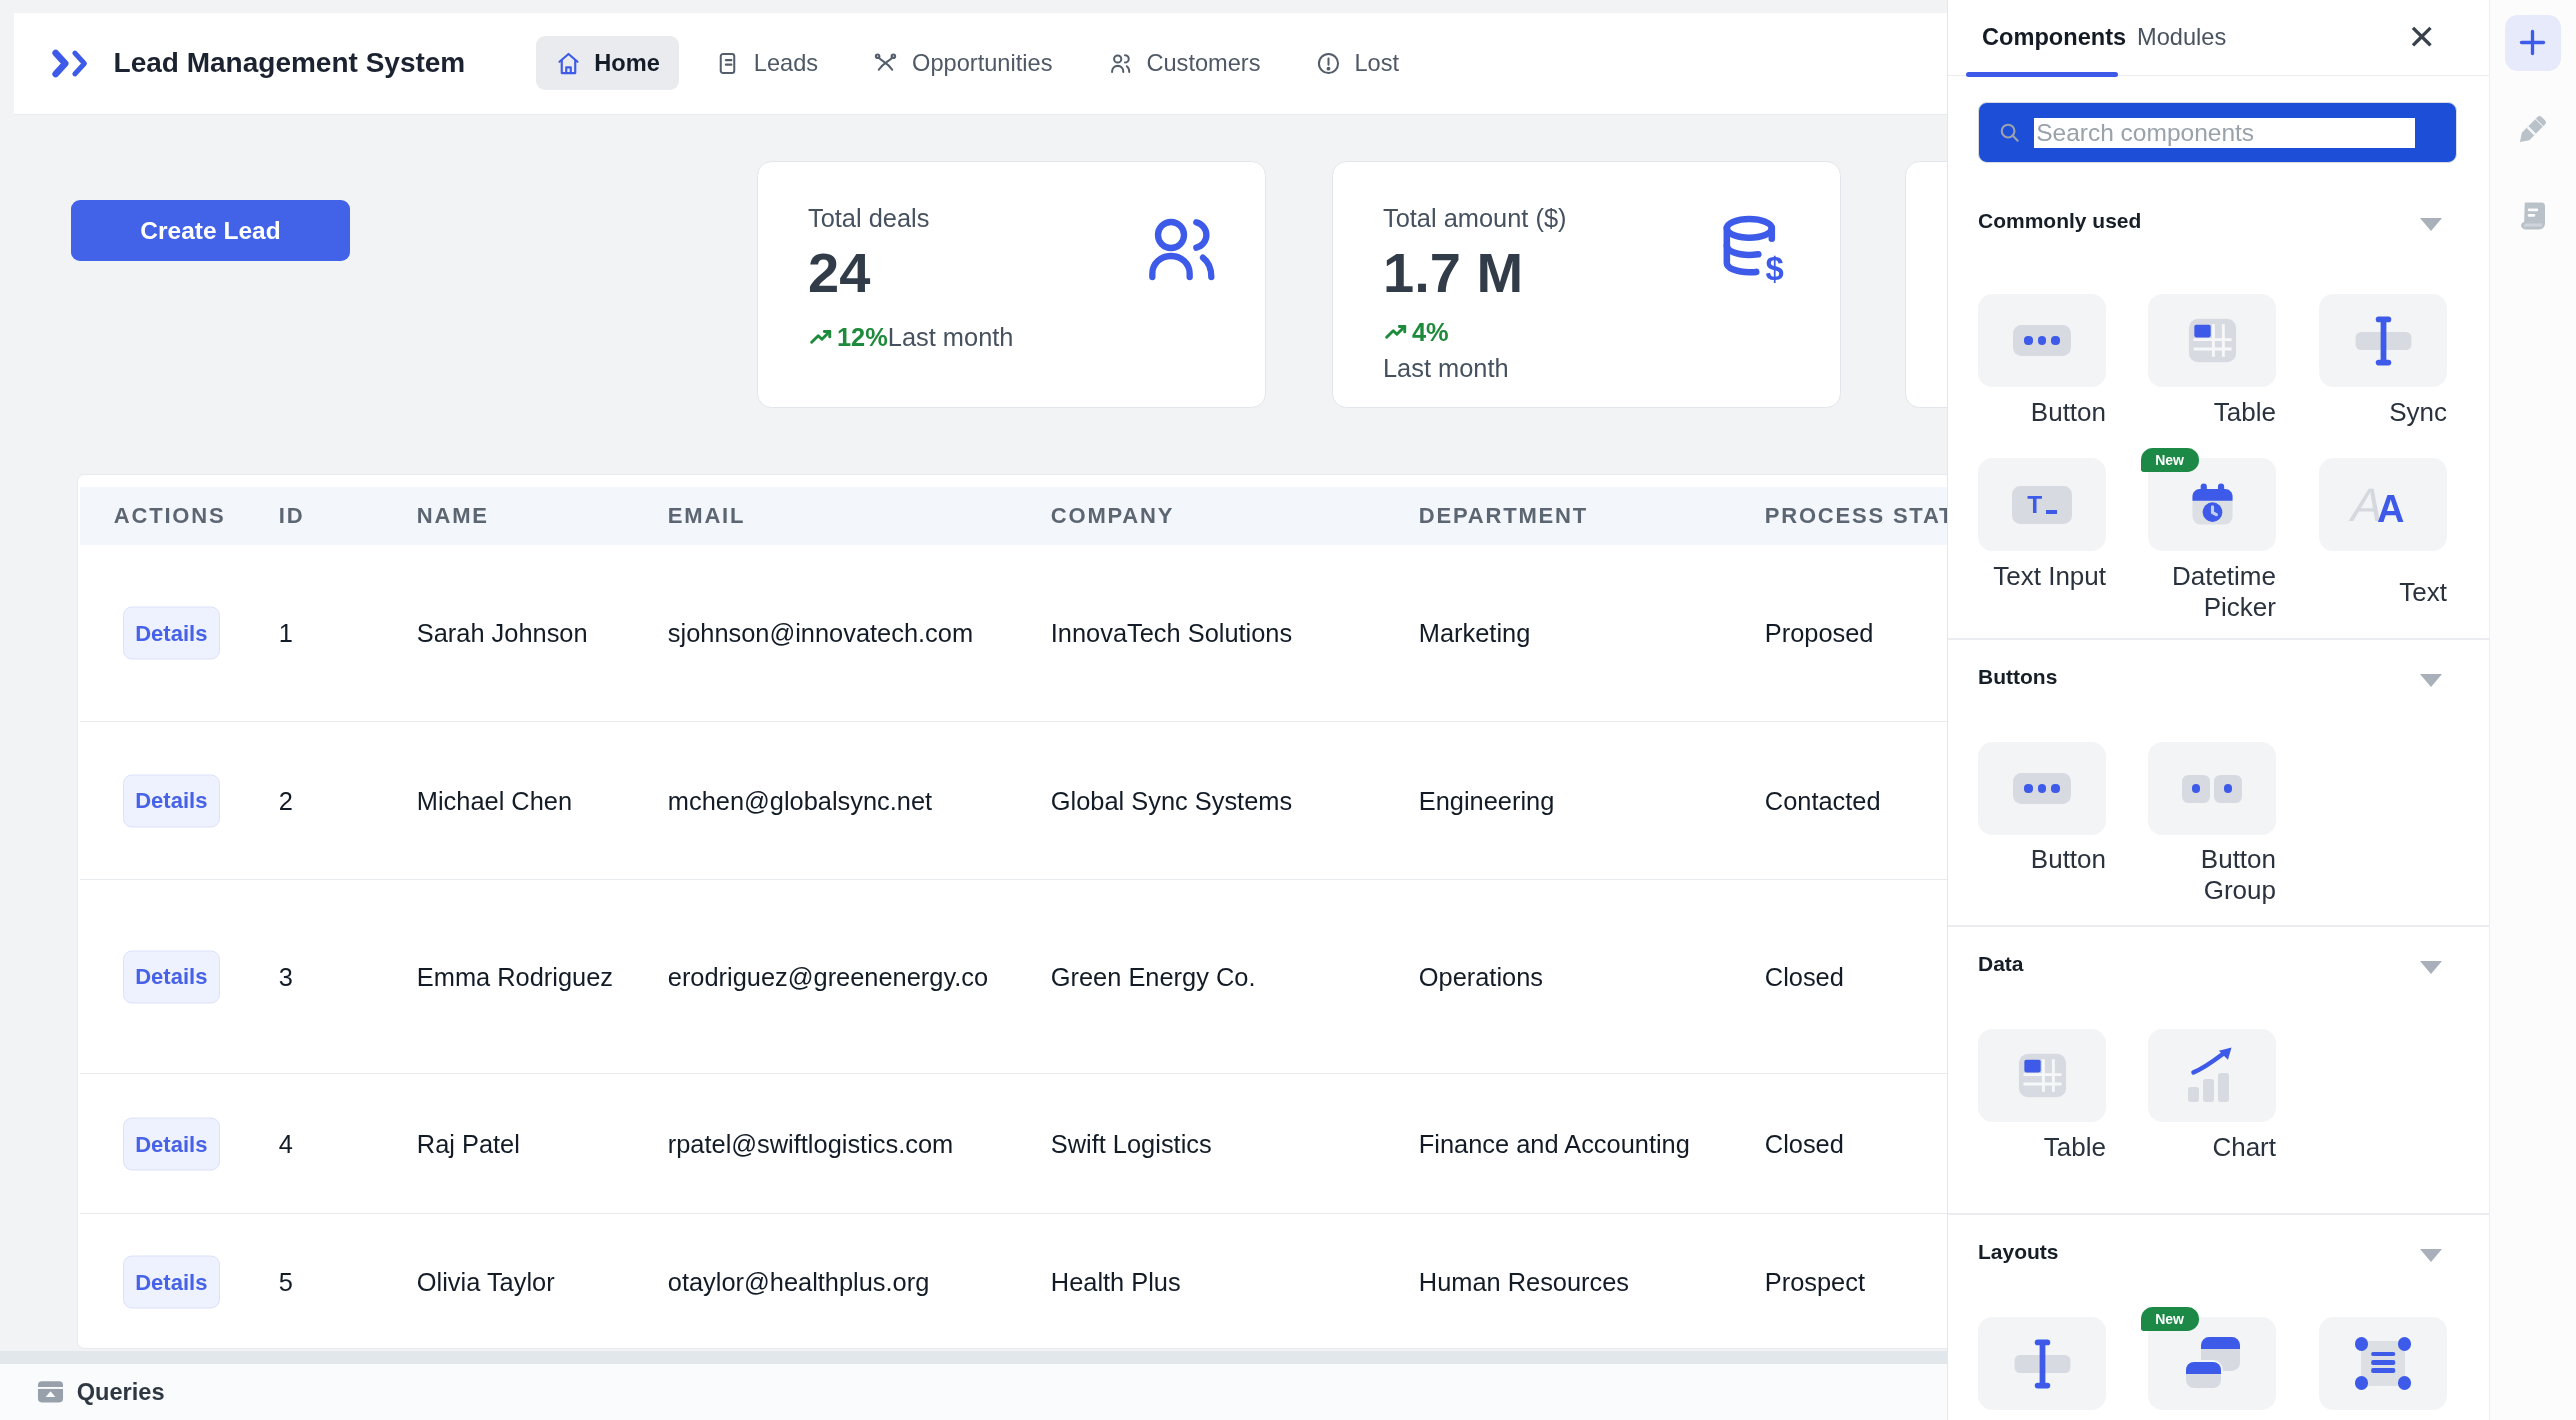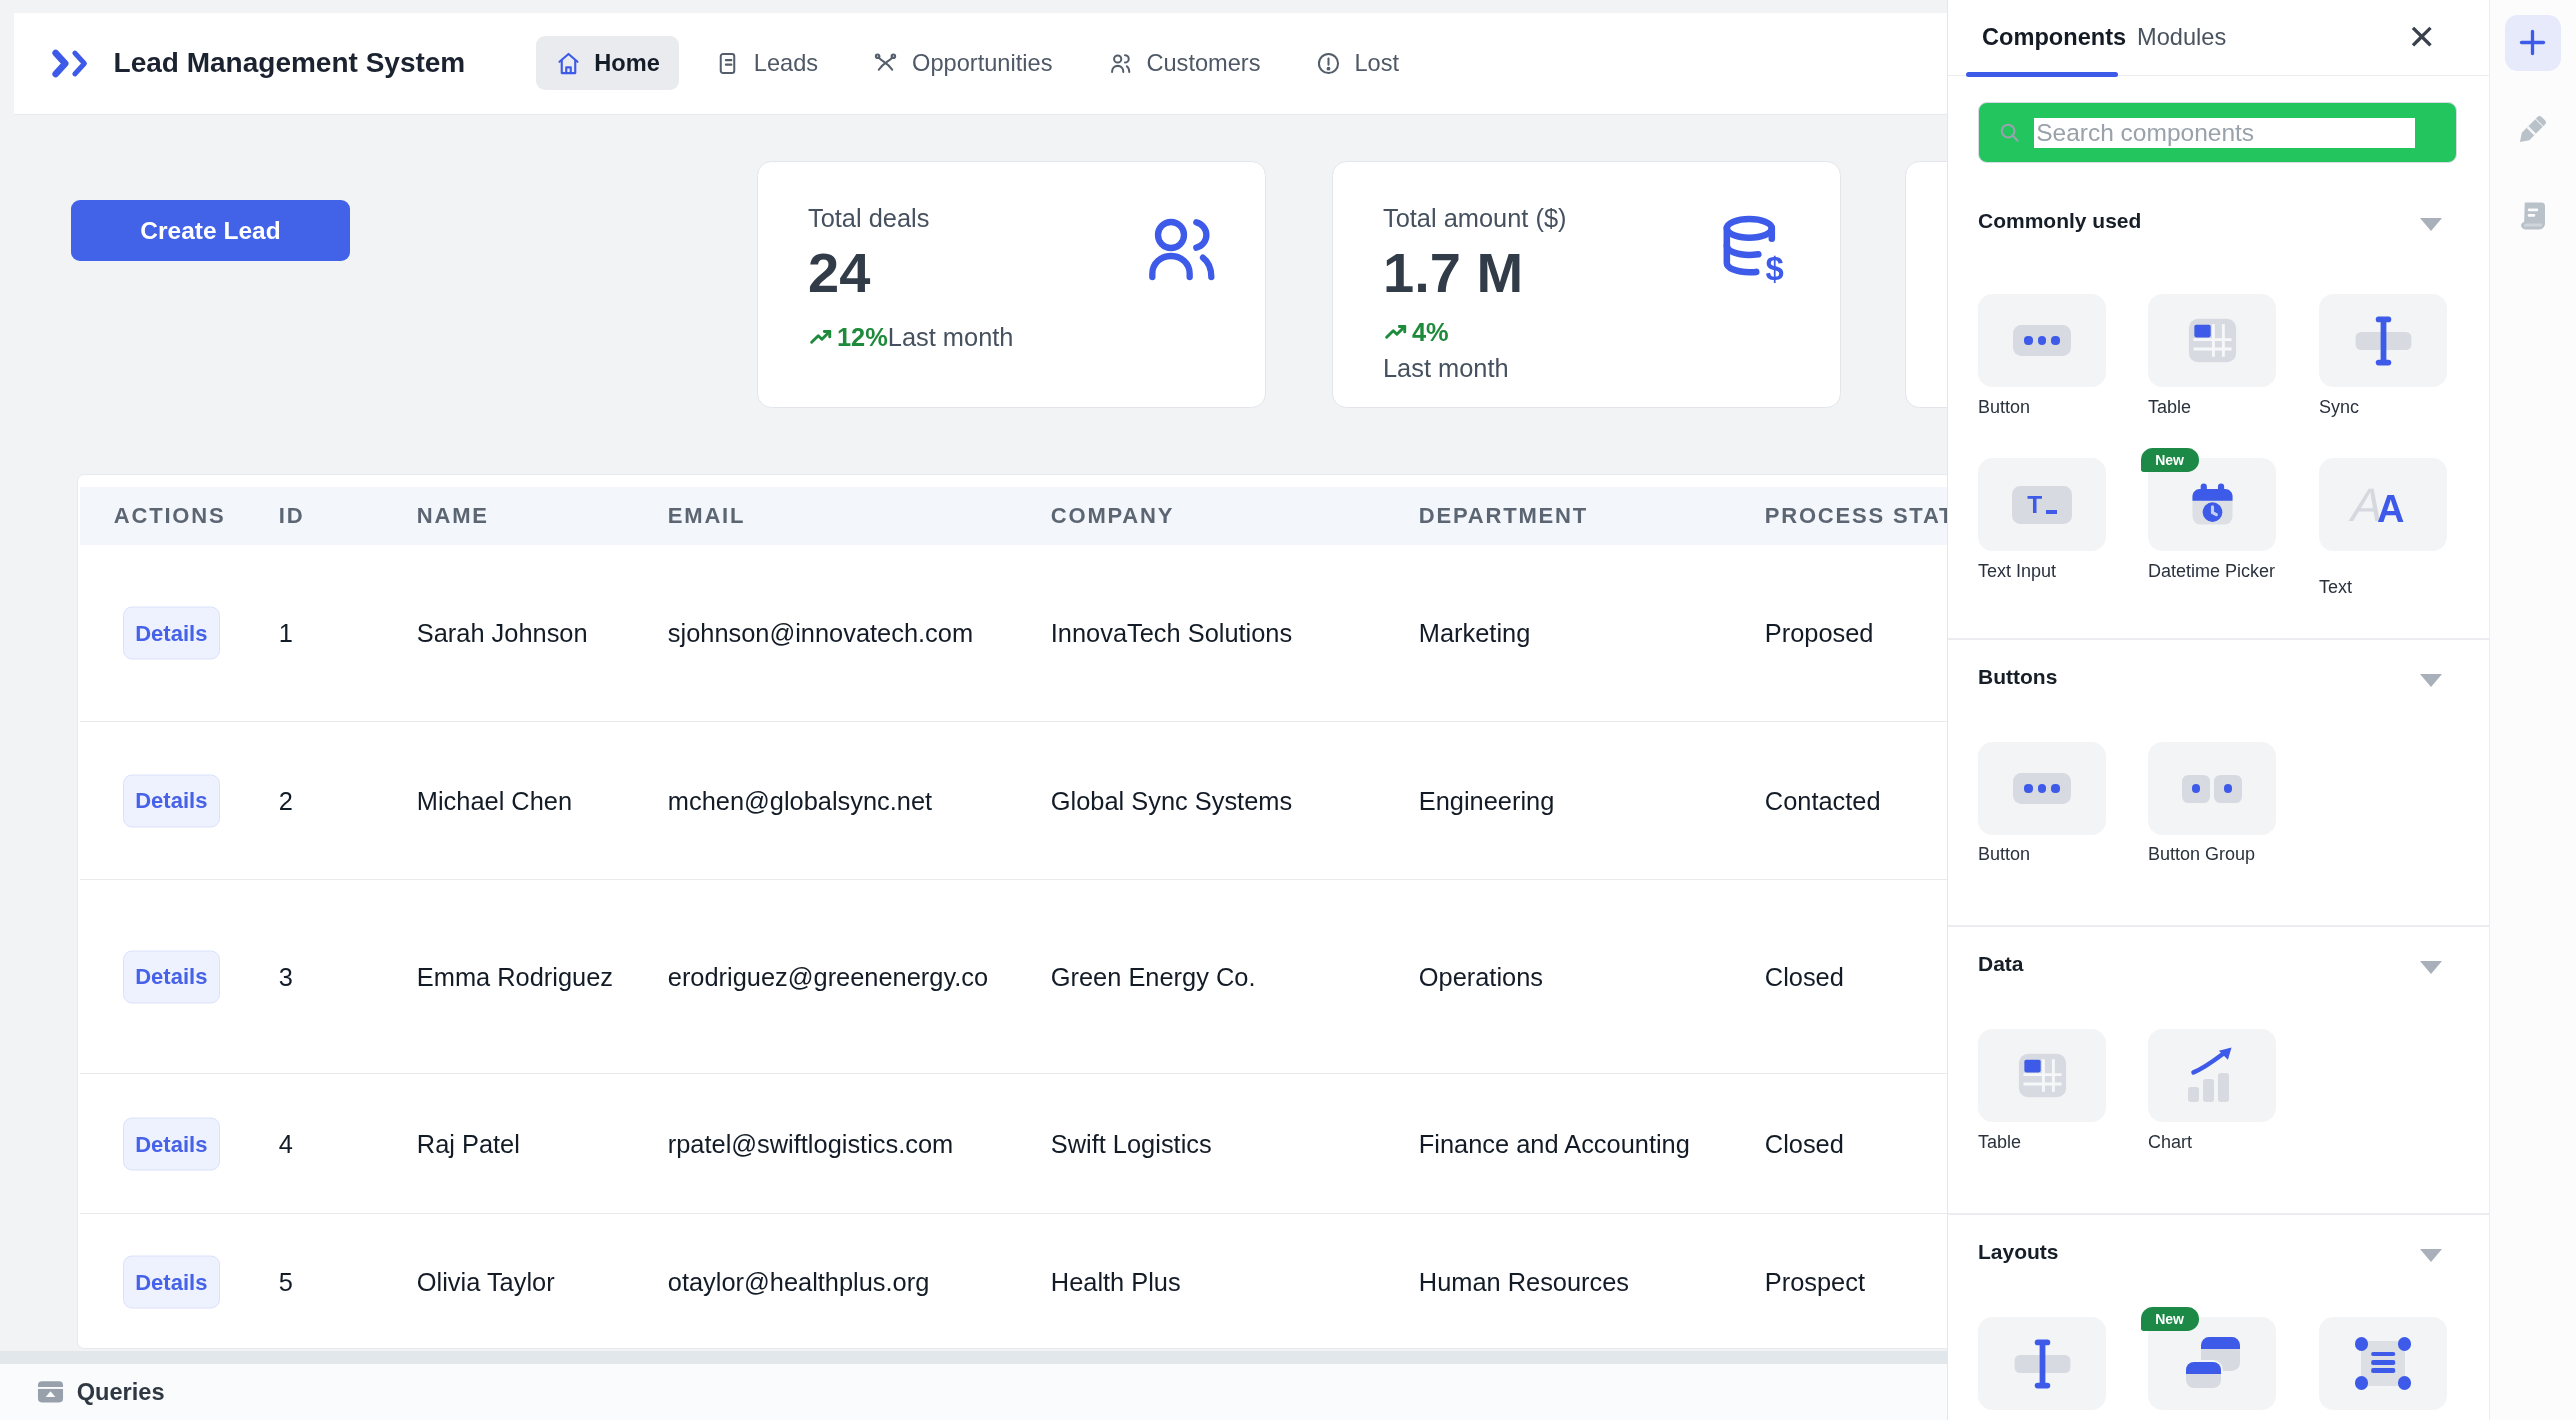--- a/index.html
+++ b/index.html
@@ -61,33 +61,33 @@
   .panel { position:absolute; left:1947px; top:0; width:542px; height:1420px; background:#fff;
            border-left:1.8px solid #E4E7EA; }
   .panel-tabs { position:absolute; left:0; top:0; width:100%; height:76px; border-bottom:1.8px solid #EAECEF; }
   .ptab { position:absolute; top:23.6px; font-size:23.6px; cursor:pointer; color:#49525F; font-weight:500; }
   .ptab.active { color:#141B25; font-weight:700; }
   #ptab-components { left:34px; } #ptab-modules { left:189px; }
   .active-underline { position:absolute; left:18px; bottom:-1.8px; width:152px; height:4.5px; background:#3D5BE8; border-radius:2.7px; }
   .panel-close { position:absolute; right:53px; top:20px; font-size:34px; color:#39414C; cursor:pointer; line-height:1; }
 
   .search-box { position:absolute; left:30px; top:102px; width:479px; height:61px; border:1.8px solid #D8DCE2;
-                border-radius:9px; display:flex; align-items:center; padding-left:18px; gap:11.8px; background:#22c55e; }
+                border-radius:9px; display:flex; align-items:center; padding-left:18px; gap:11.8px; background:#1d4ed8; }
   .search-box input { border:none; outline:none; font-size:24.5px; color:#333; width:381px; font-family:inherit; }
   .search-box input::placeholder { color:#99A1AB; }
 
   .sec-title { position:absolute; left:30px; font-size:21px; font-weight:700; color:#161E28; }
   .sec-caret { position:absolute; right:47px; width:0; height:0; border-left:11px solid transparent;
                border-right:11px solid transparent; border-top:13.6px solid #A9B0BA; cursor:pointer; }
   .divider { position:absolute; left:0; width:100%; height:1.8px; background:#EAECEF; }
 
   .tile { position:absolute; width:128px; height:93px; background:#F3F4F6; border-radius:14.5px;
           display:flex; align-items:center; justify-content:center; cursor:grab; }
   .col1 { left:30px; } .col2 { left:200px; } .col3 { left:371px; }
-  .tile-label { position:absolute; width:128px; text-align:left; font-size:18px; color:#2A323D; }
+  .tile-label { position:absolute; width:128px; text-align:right; font-size:26px; color:#2A323D; }
   .badge { position:absolute; background:#1C8A46; color:#fff; font-size:14px; font-weight:700;
            padding:3.6px 14.5px 4.5px; border-radius:11.8px 11.8px 11.8px 2.7px; z-index:3; }
 
   
   .btn-ic { width:58px; height:31px; background:#D7DBE1; border-radius:8.2px; display:flex; align-items:center; justify-content:center; gap:5.4px; }
   .btn-ic i { width:8.2px; height:8.2px; border-radius:50%; background:#3D5BE8; }
   .bgroup-ic { display:flex; gap:4.5px; }
   .bgroup-ic span { width:28px; height:28px; background:#D7DBE1; border-radius:6.3px; display:flex; align-items:center; justify-content:center; }
   .bgroup-ic i { width:8.2px; height:8.2px; border-radius:50%; background:#3D5BE8; }
   .ti-pill { width:60px; height:38px; background:#D7DBE1; border-radius:8.2px; display:flex; align-items:center; justify-content:center; }

